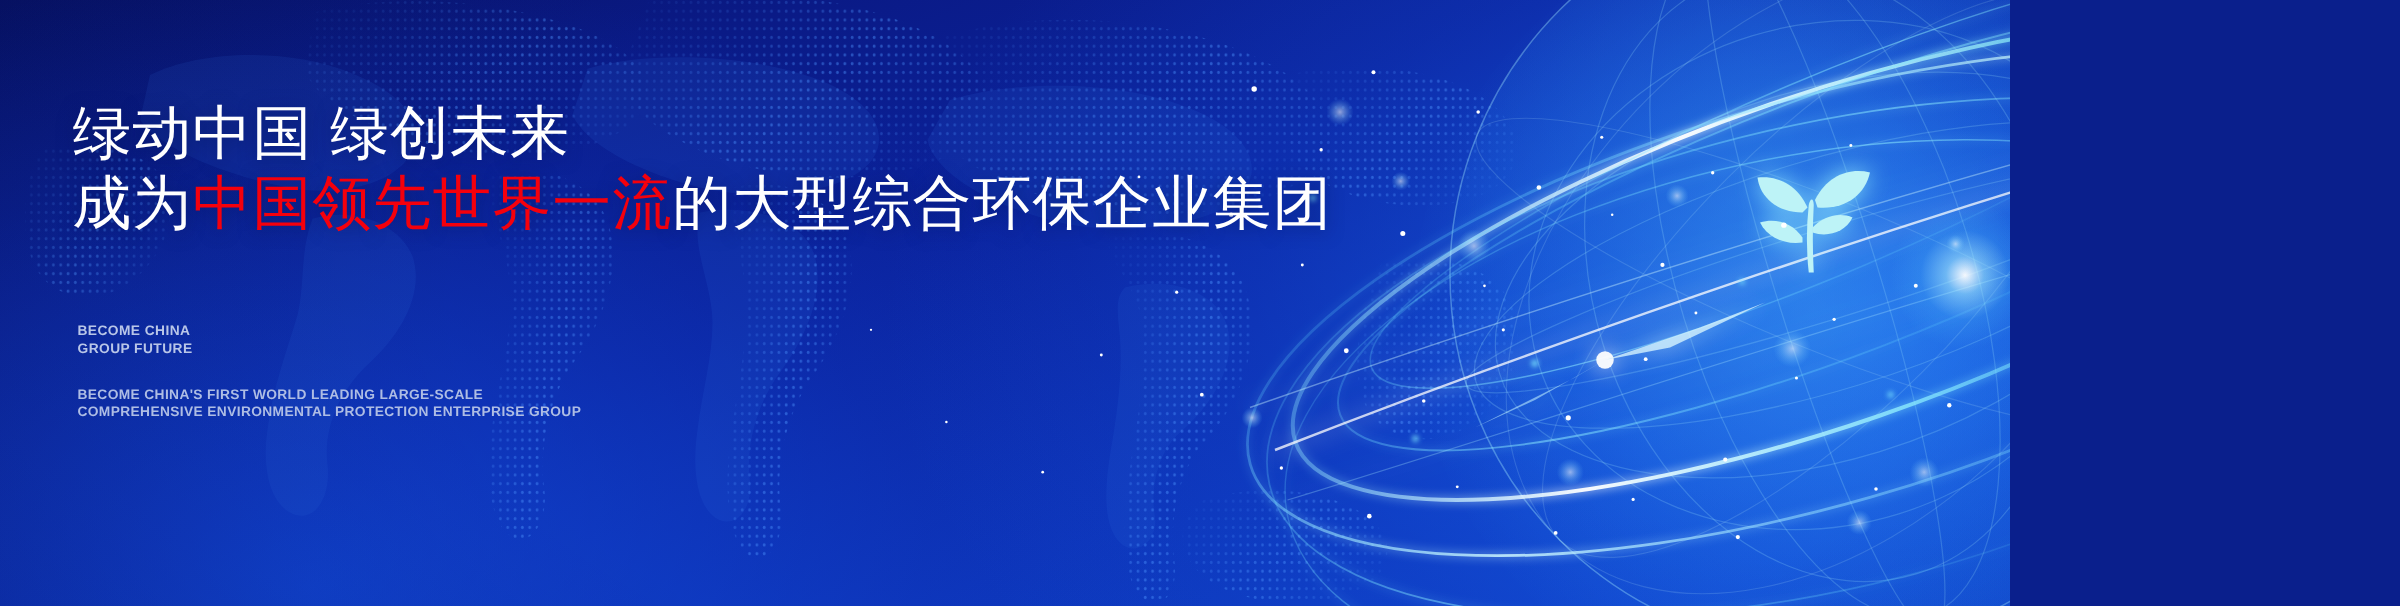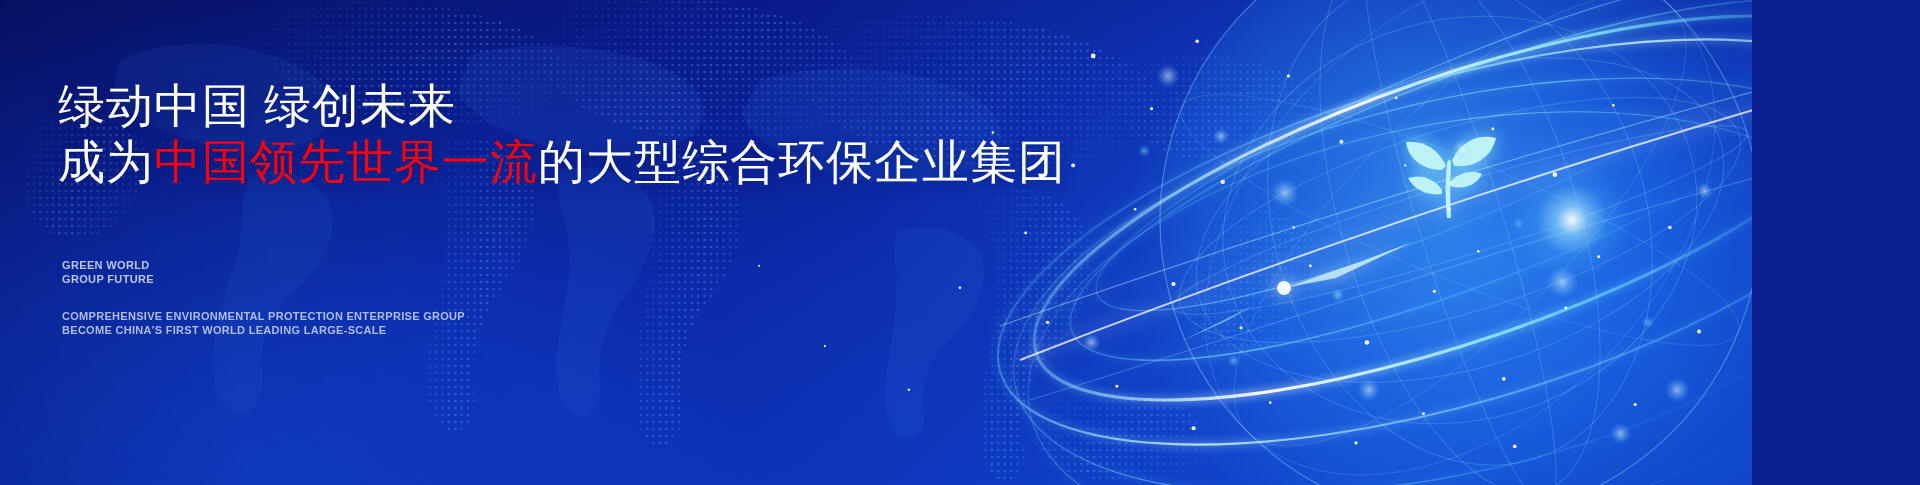--- a/index.html
+++ b/index.html
@@ -5,21 +5,21 @@
 <style>
   * { margin:0; padding:0; box-sizing:border-box; }
   html, body {
     width:1920px; height:485px; overflow:hidden;
     background:#0a1f8c;
     font-family:"Liberation Sans","DejaVu Sans",sans-serif;
   }
 
   #banner {
     position:relative;
-    width:1752px; height:485px;
+    width:1608px; height:485px;
     overflow:hidden;
     background:
       radial-gradient(ellipse 1100px 700px at 1500px 250px, rgba(30,120,255,0.55) 0%, rgba(20,80,220,0.25) 45%, rgba(0,0,0,0) 72%),
       radial-gradient(ellipse 900px 620px at 250px 470px, rgba(20,85,235,0.55) 0%, rgba(15,60,200,0.2) 55%, rgba(0,0,0,0) 80%),
       linear-gradient(160deg, #071268 0%, #0a1a86 22%, #0b239e 45%, #0d34b8 70%, #1048cf 100%);
   }
 
   
   .dotmap {
     position:absolute; inset:0;
@@ -351,23 +351,23 @@
   <div class="vignette"></div>
 
   <div class="copy">
 
     <div class="headline">
       <span class="l1">绿动中国 绿创未来</span>
       <span class="l2"><span>成为</span><span class="hl">中国领先世界一流</span><span>的大型综合环保企业集团</span></span>
     </div>
 
     <div class="tagline-en">
-      <span>GREEN WORLD</span>
+      <span>BECOME CHINA</span>
       <span>GROUP FUTURE</span>
     </div>
 
     <div class="subcopy-en">
+      <span>BECOME CHINA'S FIRST WORLD LEADING LARGE-SCALE</span>
       <span>COMPREHENSIVE ENVIRONMENTAL PROTECTION ENTERPRISE GROUP</span>
-      <span>BECOME CHINA'S FIRST WORLD LEADING LARGE-SCALE</span>
     </div>
 
   </div>
 </div>
 
 </body></html>

